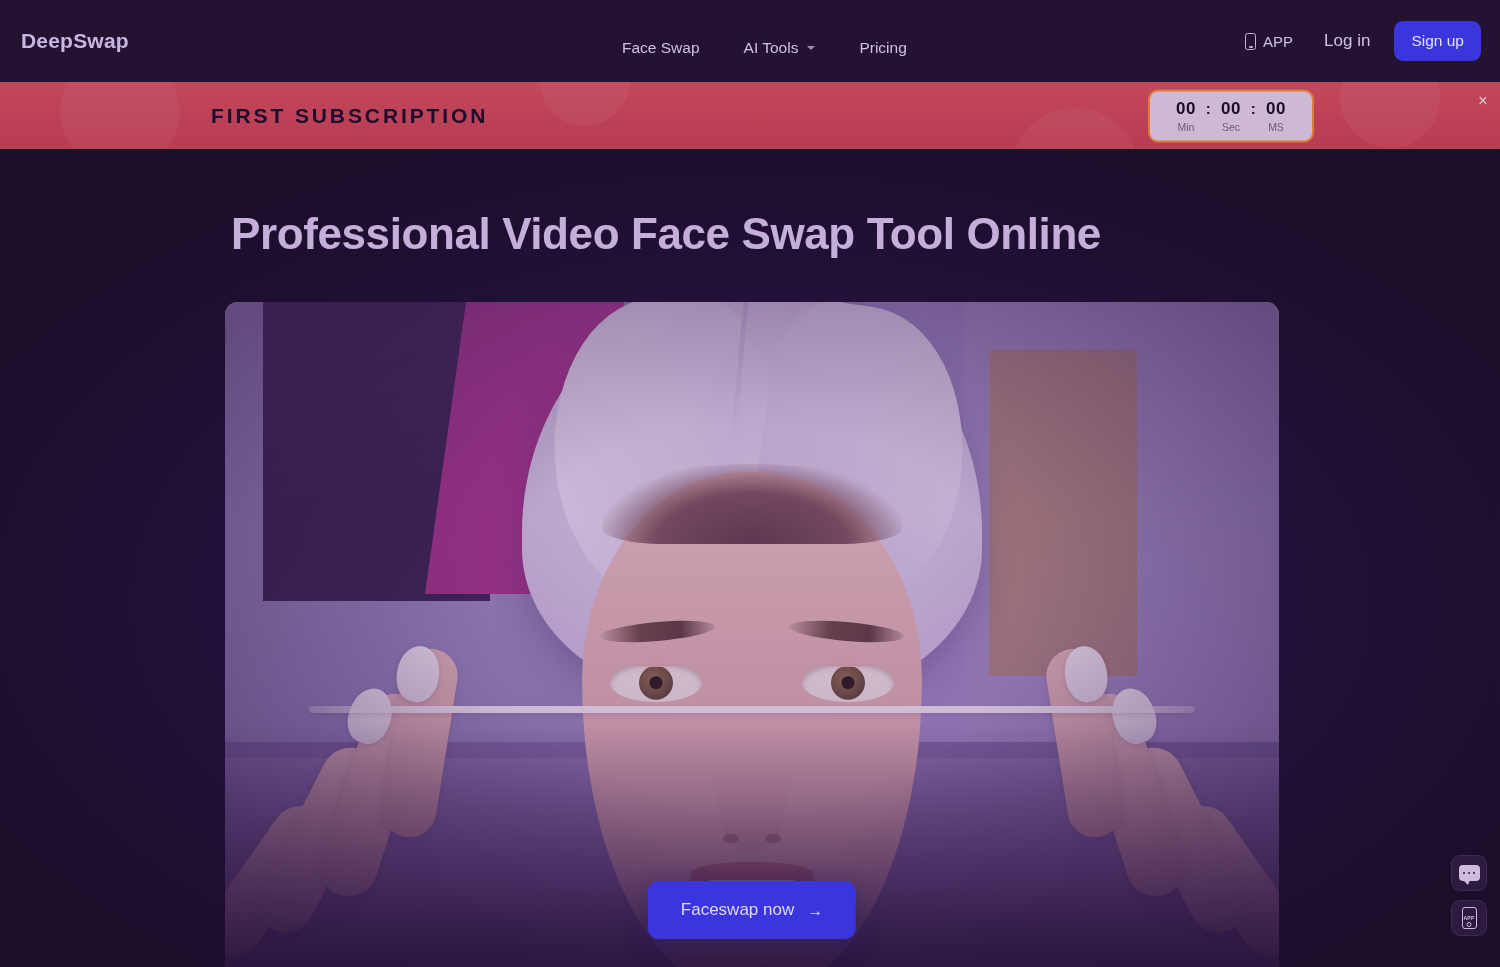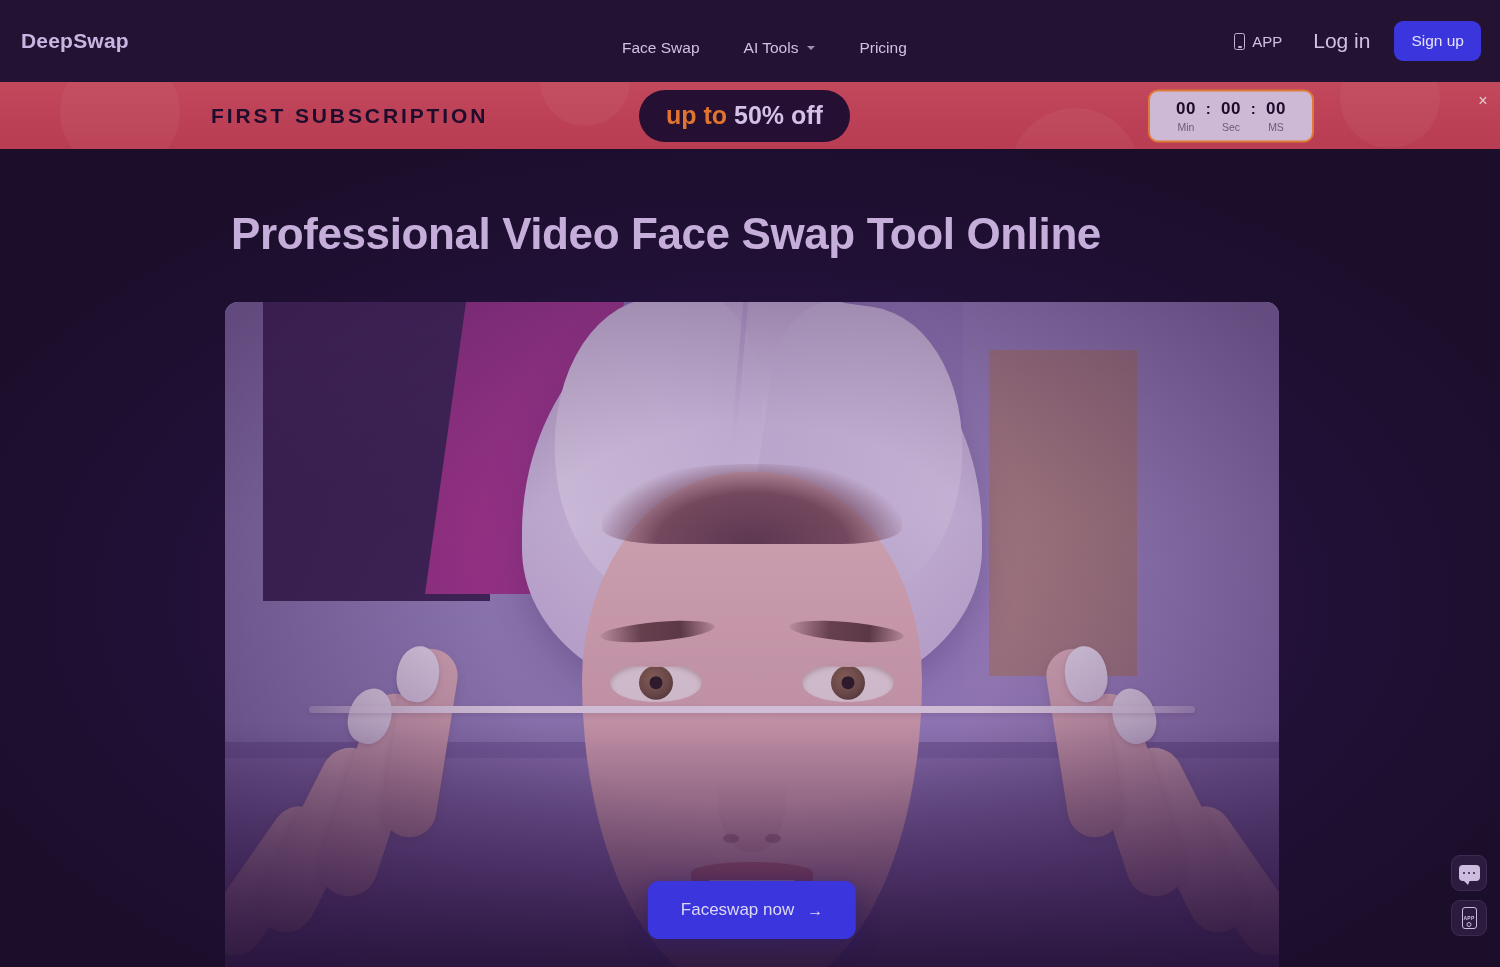--- a/index.html
+++ b/index.html
@@ -71,21 +71,21 @@
     border-radius:2.5px;
     position:relative;
   }
   .phone-icon:after {
     content:""; position:absolute;
     left:50%; transform:translateX(-50%);
     bottom:1px; width:4px; height:1.3px;
     background:#c2b2d8; border-radius:1px;
   }
   .login-link {
-    color:#cfc2e0; font-size:21px;
+    color:#cfc2e0; font-size:17px;
     padding:0 17px; cursor:pointer; white-space:nowrap;
   }
   .signup-btn {
     background:#3a35dd;
     color:#e7e2f7;
     font-size:15.5px;
     border:none; border-radius:9px;
     padding:11px 17px;
     cursor:pointer;
     margin-left:7px;
@@ -462,23 +462,20 @@
   </div>
 
   <div class="promo">
     <div class="promo-blob" style="left:60px;  top:-30px; width:120px; height:120px;"></div>
     <div class="promo-blob" style="left:540px; top:-46px; width:90px;  height:90px;"></div>
     <div class="promo-blob" style="left:1010px;top:26px;  width:130px; height:130px;"></div>
     <div class="promo-blob" style="left:1340px;top:-34px; width:100px; height:100px;"></div>
 
     <div class="promo-title">FIRST SUBSCRIPTION</div>
 
-    <div class="promo-badge">
-      <span class="up">up to </span><span class="off">50% off</span>
-    </div>
 
     <div class="timer">
       <div class="timer-digits">
         <span class="num">00</span>
         <span class="sep">:</span>
         <span class="num">00</span>
         <span class="sep">:</span>
         <span class="num">00</span>
       </div>
       <div class="timer-labels">

